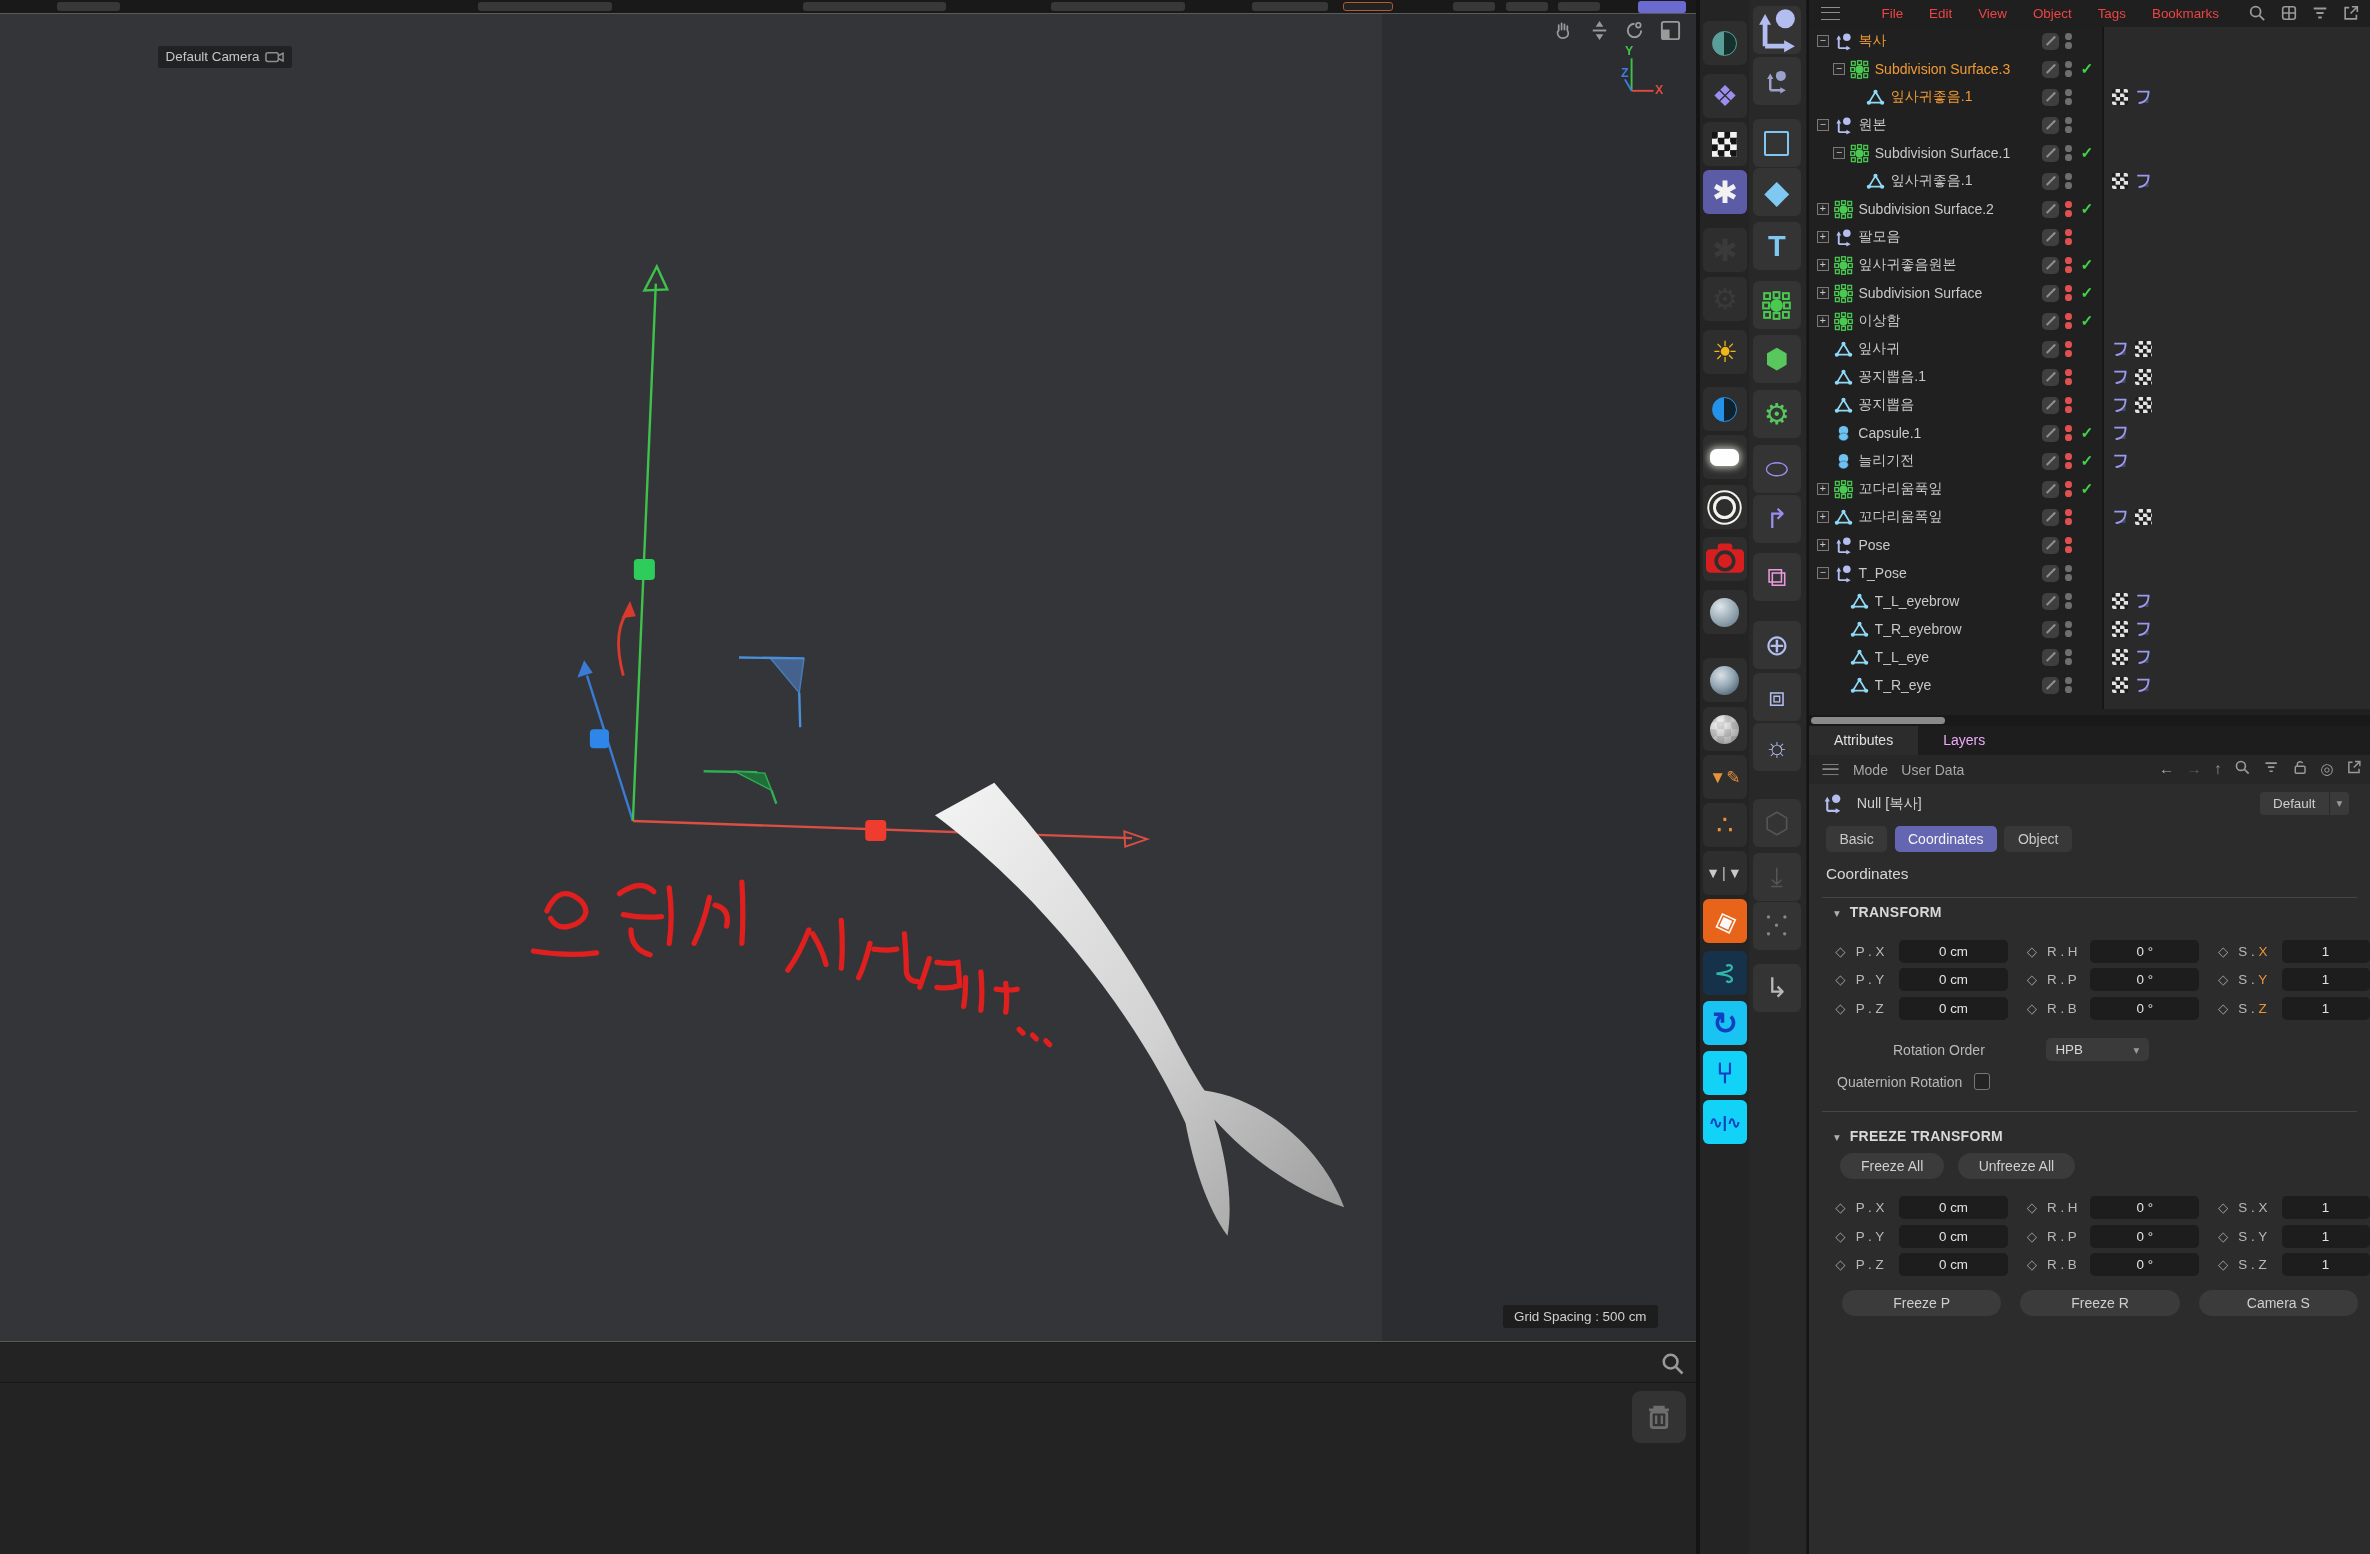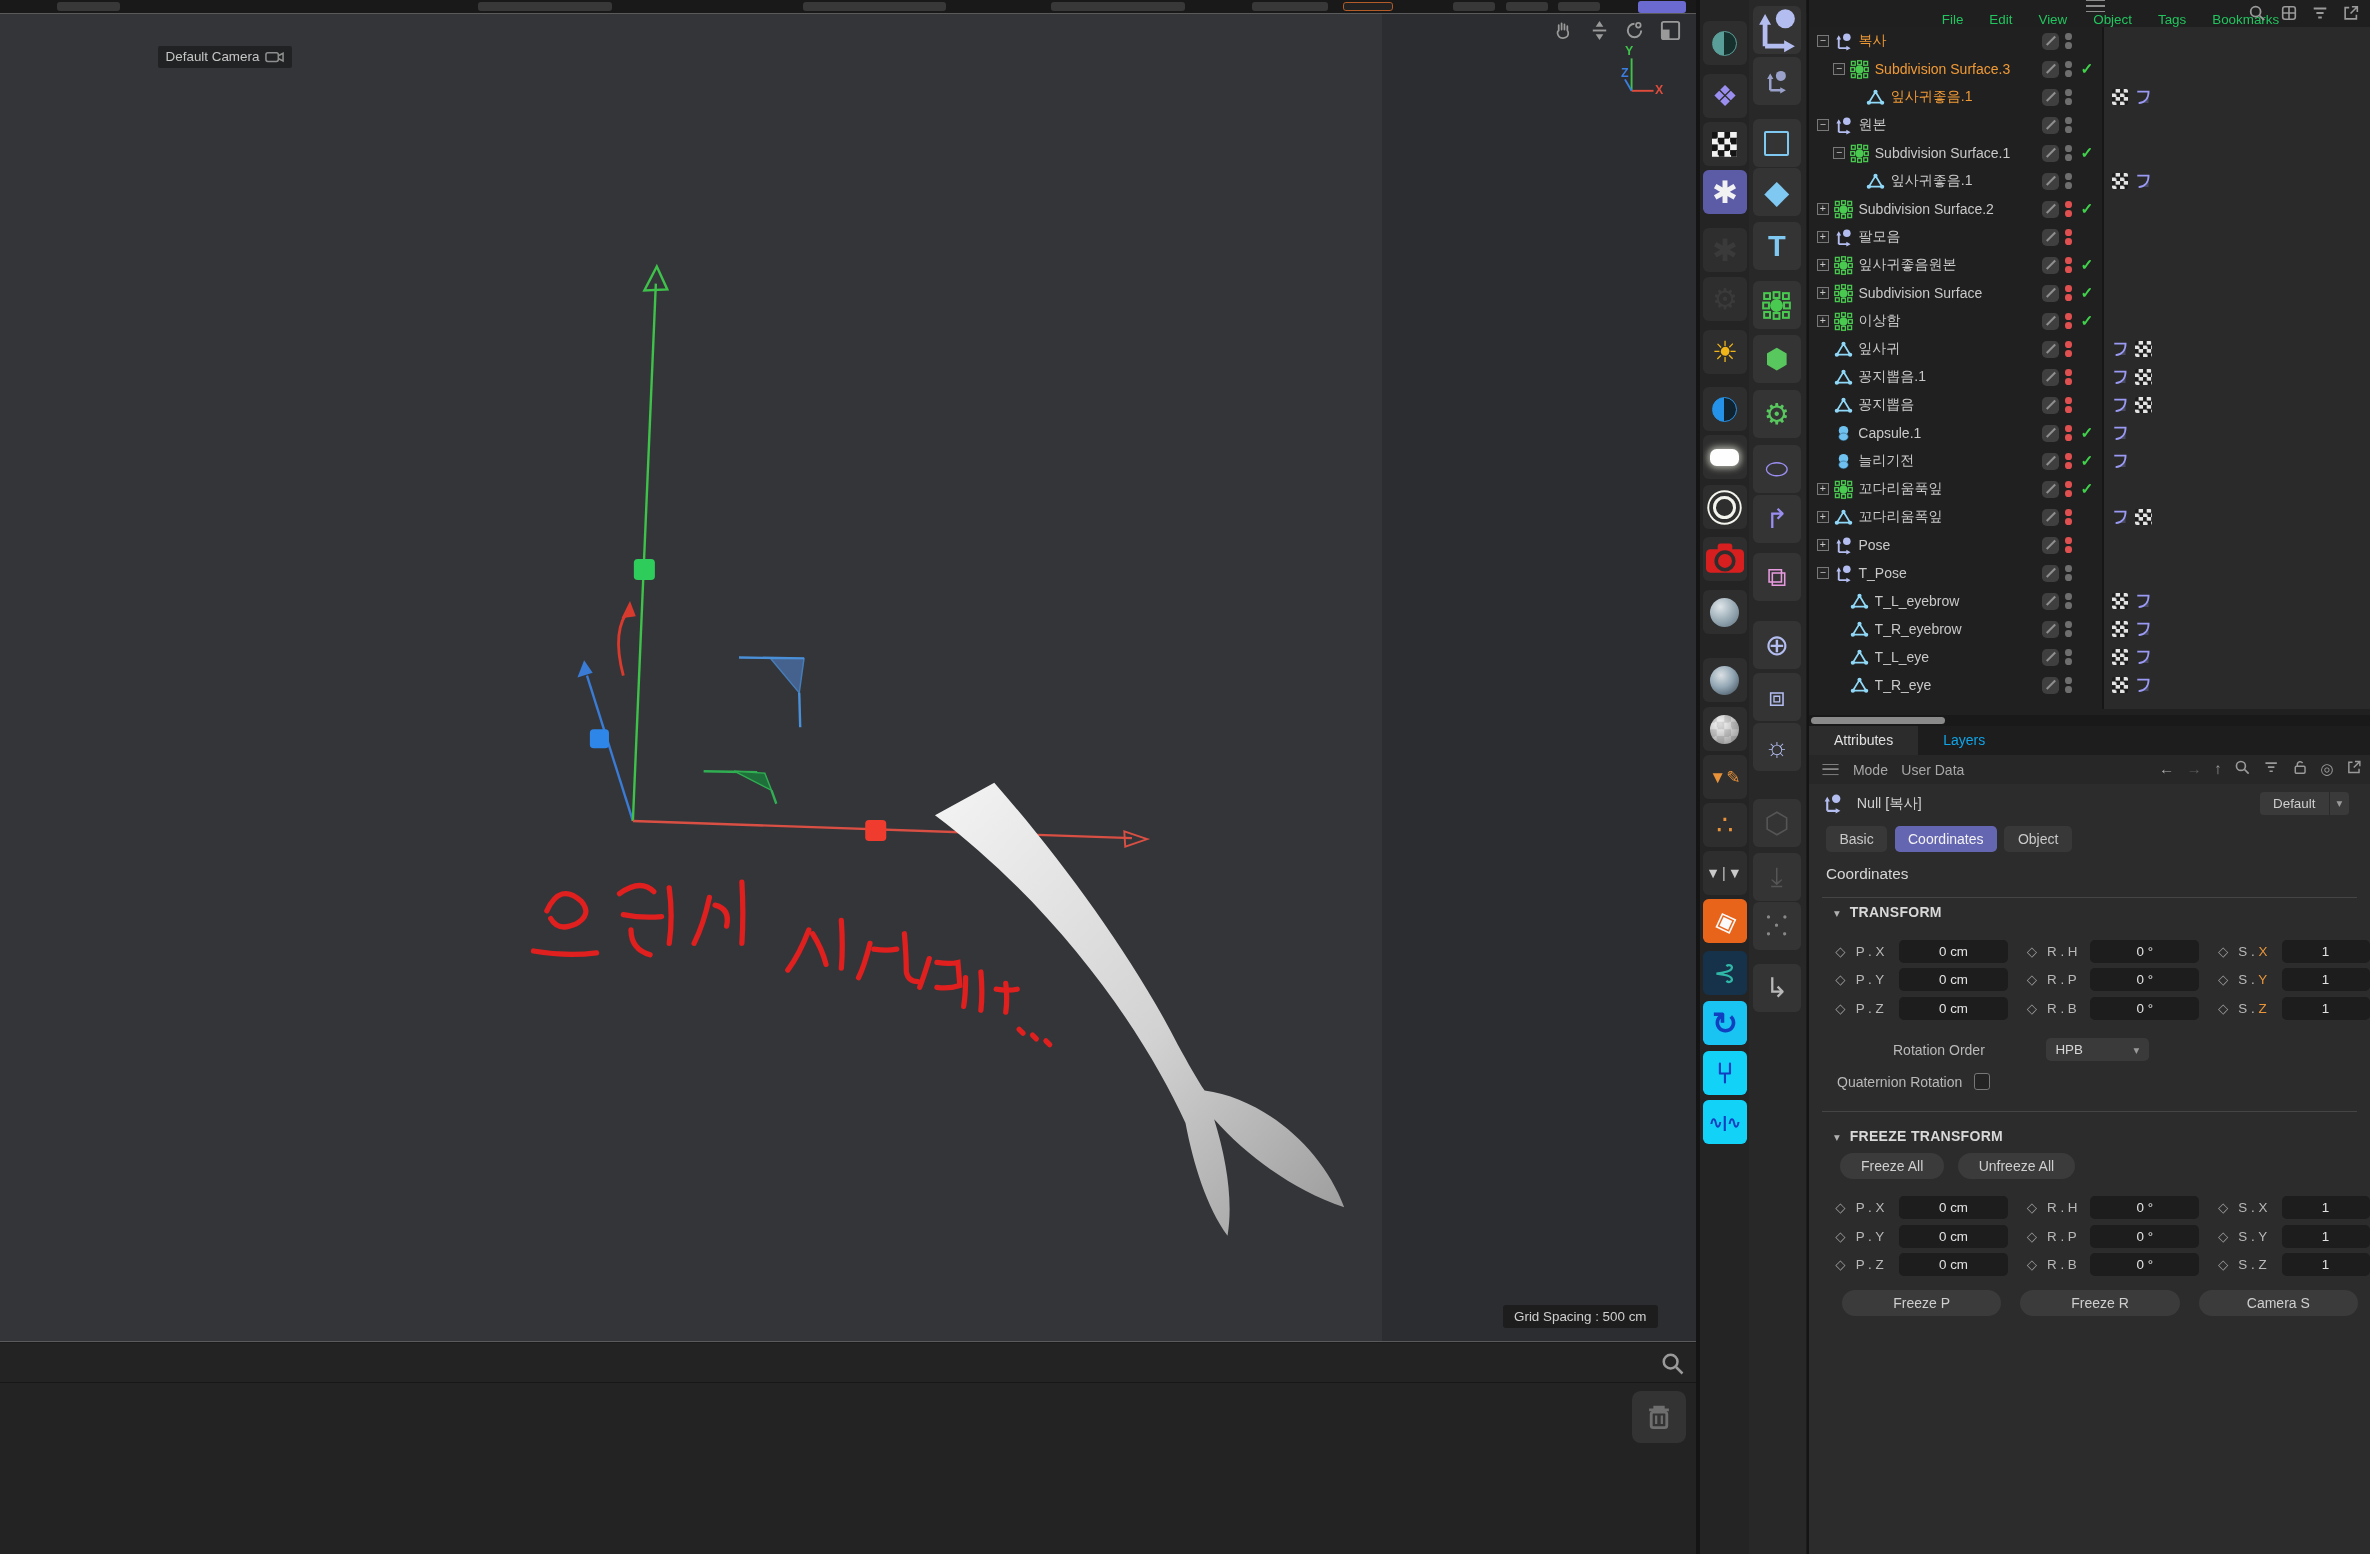--- a/index.html
+++ b/index.html
@@ -62,21 +62,21 @@
   .sphere.gray  { background:radial-gradient(circle at 35% 30%, #dfe6ea, #8da0ab 60%, #5c6d78); }
   .sphere.glass { background:radial-gradient(circle at 38% 32%, #eef4f8, #9fb5c4 45%, #4c5d6b 90%); opacity:.9 }
   .sphere.check { background:radial-gradient(circle at 35% 30%, rgba(255,255,255,.75), rgba(130,130,130,.9)),
                   repeating-conic-gradient(#e8e8e8 0 25%, #707070 0 50%); background-size:100%,14.3px 14.3px; }
 
   
   #right-panel { position:absolute; left:1809px; top:0; width:561px; height:1554px; background:#2c2c2c; }
 
   
   #om-menubar { position:absolute; left:0; top:0; width:100%; height:27px; background:#1f1f1f;
-                display:flex; align-items:center; color:#22c55e; font-size:13.4px;flex-direction:column; }
+                display:flex; align-items:center; color:#ef4444; font-size:13.4px; }
   #om-menu-items { display:flex; gap:26px; margin-left:42px; }
   .menu-item { cursor:default; }
   #om-menu-icons { position:absolute; right:9.6px; top:3.8px; display:flex; gap:13.4px; align-items:center; }
   .hamburger { width:19px; height:13.4px; margin-left:11.5px;
                border-top:1.9px solid #8d8d8d; border-bottom:1.9px solid #8d8d8d; position:relative; }
   .hamburger::after { content:""; position:absolute; left:0; top:3.8px; width:100%; height:1.9px; background:#8d8d8d; }
 
   
   #om-tree { position:absolute; left:0; top:27px; width:561px; height:683px;
              background:linear-gradient(90deg, #202020 0, #202020 293px, #161616 293px, #161616 295px, #2a2a2a 295px); overflow:hidden; }
@@ -99,21 +99,21 @@
   .check-slot { width:19px; text-align:center; font-size:15.3px; font-weight:bold; color:#3fd24b; }
   .tr-tags { display:flex; align-items:center; gap:7.6px; padding-left:9.6px; }
   .tag-checker { width:16.3px; height:16.3px; border-radius:1.9px;
        background:repeating-conic-gradient(#e4e4e4 0 25%, #1c1c1c 0 50%); background-size:8.1px 8.1px; }
   #tree-partial { position:absolute; left:0; top:709px; width:561px; height:5.7px; overflow:hidden; background:#202020; }
   #tree-hscroll { position:absolute; left:0; top:715px; width:561px; height:11.5px; background:#191919; }
   #tree-hscroll .thumb { position:absolute; left:1.9px; top:1.9px; width:134px; height:7.6px; background:#8a8a8a; border-radius:3.8px; }
 
   
   #attr-tabbar { position:absolute; left:0; top:726px; width:100%; height:29px; background:#1d1d1d; display:flex; }
-  .attr-tab { padding:5.7px 25px; font-size:14px; color:#0ea5e9; }
+  .attr-tab { padding:5.7px 25px; font-size:14px; color:#f0abfc; }
   .attr-tab.active { background:#2c2c2c; color:#e0e0e0; }
   #attr-moderow { position:absolute; left:0; top:755px; width:100%; height:29px; display:flex; align-items:center;
                   color:#a8a8a8; font-size:14px; background:#272727; }
   #attr-moderow .lbl { margin-left:13.4px; }
   #mode-icons { position:absolute; right:7.6px; display:flex; gap:12.4px; align-items:center; color:#9a9a9a; font-size:15.3px; }
   #attr-nullrow { position:absolute; left:0; top:788px; width:100%; height:31px; display:flex; align-items:center; }
   #attr-nullrow .obj-icon { margin-left:13.4px; flex:0 0 21px; height:21px; }
   #attr-nullrow .name { color:#cfcfcf; font-size:14.3px; margin-left:7.6px; }
   #preset-dd { position:absolute; right:21px; display:flex; }
   #preset-dd .val { background:#3a3a3a; color:#cfcfcf; font-size:13.4px; padding:3.8px 13.4px; border-radius:3.8px 0 0 3.8px; }

